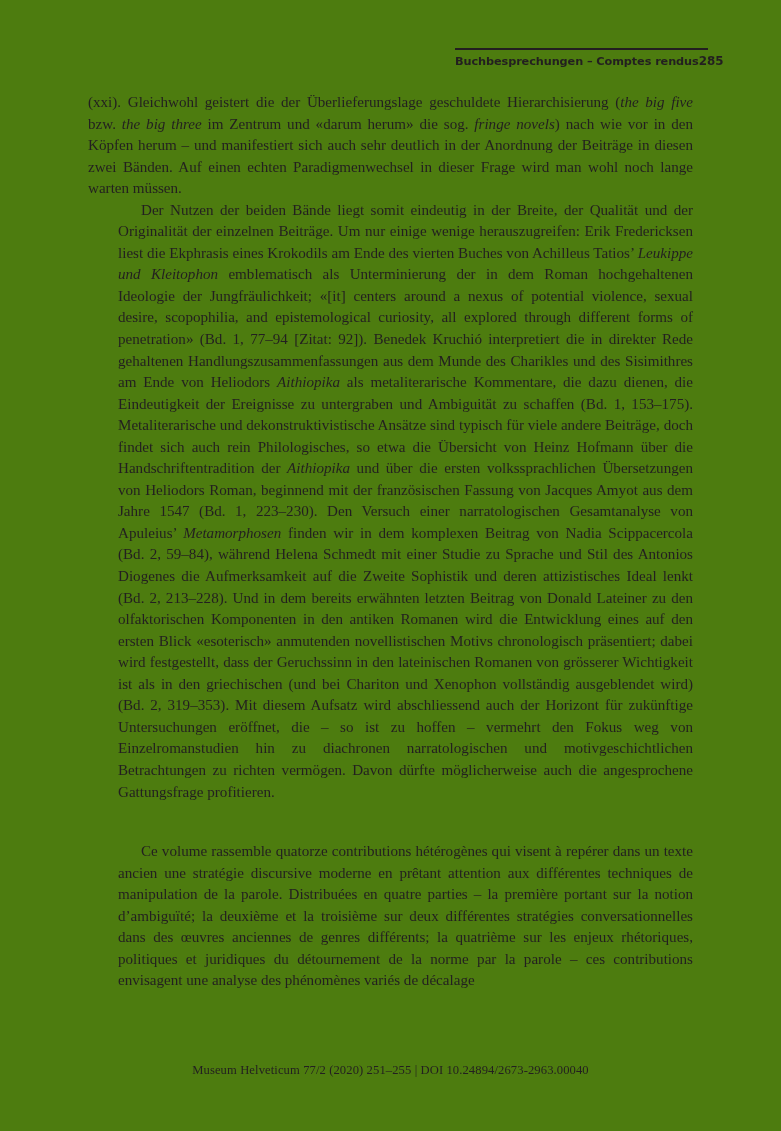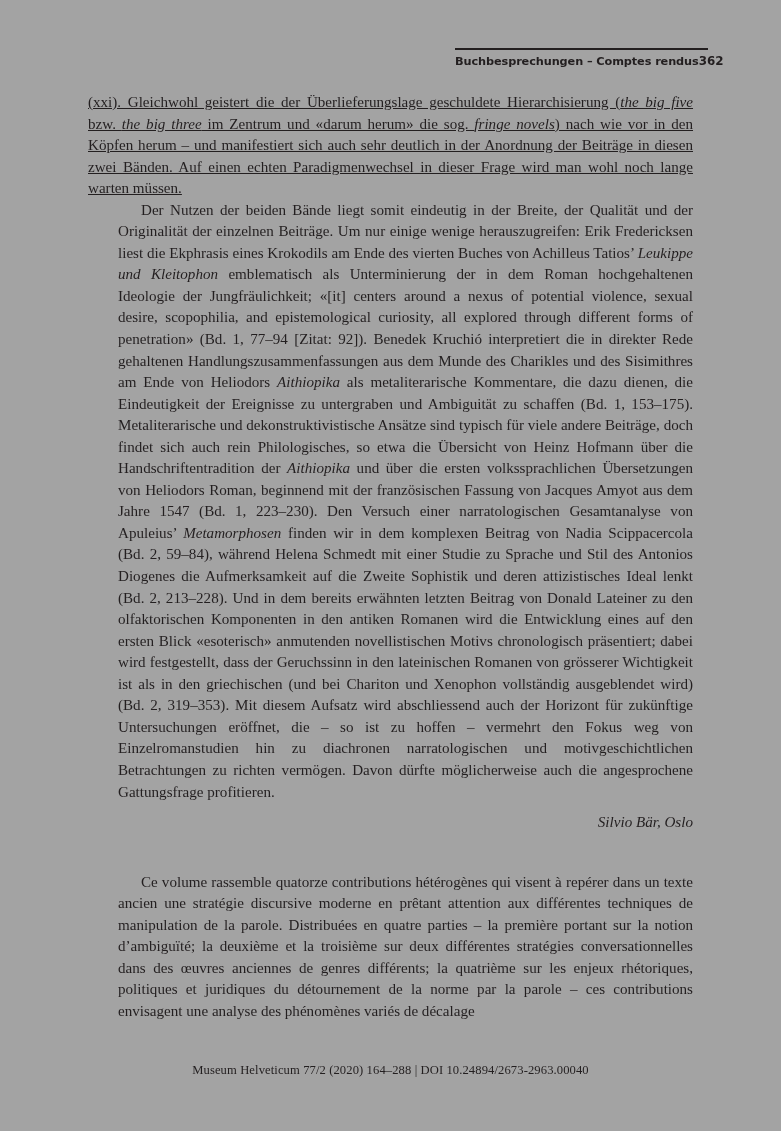--- a/index.html
+++ b/index.html
@@ -8,21 +8,21 @@
     background: #ffffff;
   }
   body {
     font-family: "Liberation Serif", "DejaVu Serif", serif;
     color: #231f20;
   }
   .page {
     position: relative;
     width: 781px;
     height: 1131px;
-    background: #a3a3a3;
+    background: #4d7c0f;
     overflow: hidden;
     box-sizing: border-box;
   }
 
   
   .running-head {
     position: absolute;
     left: 455px;
     top: 48px;
     width: 253px;
@@ -58,21 +58,21 @@
     margin: 0;
     font-size: 15.1px;
     line-height: 21.55px;
     text-align: justify;
     text-justify: inter-word;
     hyphens: manual;
     -webkit-hyphens: manual;
     color: #231f20;
   }
   p.body.indent { text-indent: 23px; margin-left: 30px; }
-  p.body.noindent { text-indent: 0; text-decoration: underline; }
+  p.body.noindent { text-indent: 0; }
   .it { font-style: italic; }
   .bd { font-weight: bold; }
 
   .attribution {
     margin: 0;
     padding-top: 9px;
     font-size: 15.1px;
     line-height: 21.55px;
     font-style: italic;
     text-align: right;
@@ -93,35 +93,34 @@
     color: #231f20;
   }
 </style>
 </head>
 <body>
 
 <div class="page">
 
   <div class="running-head">
     <span class="rh-title">Buchbesprechungen – Comptes rendus</span>
-    <span class="rh-page">362</span>
+    <span class="rh-page">285</span>
   </div>
 
   <div class="column">
 
     <p class="body noindent"><span>(xxi). Gleichwohl geistert die der Überlieferungslage geschuldete Hierarchisierung (</span><span class="it">the big five</span><span> bzw. </span><span class="it">the big three</span><span> im Zentrum und «darum herum» die sog. </span><span class="it">fringe novels</span><span>) nach wie vor in den Köpfen herum – und manifestiert sich auch sehr deutlich in der Anordnung der Beiträge in diesen zwei Bänden. Auf einen echten Paradigmenwechsel in dieser Frage wird man wohl noch lange warten müssen.</span></p>
 
     <p class="body indent"><span>Der Nutzen der beiden Bände liegt somit eindeutig in der Breite, der Qualität und der Originalität der einzelnen Beiträge. Um nur einige wenige herauszugreifen: Erik Fredericksen liest die Ekphrasis eines Krokodils am Ende des vierten Buches von Achilleus Tatios’ </span><span class="it">Leukippe und Kleitophon</span><span> emblematisch als Unterminierung der in dem Roman hochgehaltenen Ideologie der Jungfräulichkeit; «[it] centers around a nexus of potential violence, sexual desire, scopophilia, and epistemological curiosity, all explored through different forms of penetration» (Bd. 1, 77–94 [Zitat: 92]). Benedek Kruchió interpretiert die in direkter Rede gehaltenen Handlungszusammenfassungen aus dem Munde des Charikles und des Sisimithres am Ende von Heliodors </span><span class="it">Aithiopika</span><span> als metaliterarische Kommentare, die dazu dienen, die Eindeutigkeit der Ereignisse zu untergraben und Ambiguität zu schaffen (Bd. 1, 153–175). Metaliterarische und dekonstruktivistische Ansätze sind typisch für viele andere Beiträge, doch findet sich auch rein Philologisches, so etwa die Übersicht von Heinz Hofmann über die Handschriftentradition der </span><span class="it">Aithiopika</span><span> und über die ersten volkssprachlichen Übersetzungen von Heliodors Roman, beginnend mit der französischen Fassung von Jacques Amyot aus dem Jahre 1547 (Bd. 1, 223–230). Den Versuch einer narratologischen Gesamtanalyse von Apuleius’ </span><span class="it">Metamorphosen</span><span> finden wir in dem komplexen Beitrag von Nadia Scippacercola (Bd. 2, 59–84), während Helena Schmedt mit einer Studie zu Sprache und Stil des Antonios Diogenes die Aufmerksamkeit auf die Zweite Sophistik und deren attizistisches Ideal lenkt (Bd. 2, 213–228). Und in dem bereits erwähnten letzten Beitrag von Donald Lateiner zu den olfaktorischen Komponenten in den antiken Romanen wird die Entwicklung eines auf den ersten Blick «esoterisch» anmutenden novellistischen Motivs chronologisch präsentiert; dabei wird festgestellt, dass der Geruchssinn in den lateinischen Romanen von grösserer Wichtigkeit ist als in den griechischen (und bei Chariton und Xenophon vollständig ausgeblendet wird) (Bd. 2, 319–353). Mit diesem Aufsatz wird abschliessend auch der Horizont für zukünftige Untersuchungen eröffnet, die – so ist zu hoffen – vermehrt den Fokus weg von Einzelromanstudien hin zu diachronen narratologischen und motivgeschichtlichen Betrachtungen zu richten vermögen. Davon dürfte möglicherweise auch die angesprochene Gattungsfrage profitieren.</span></p>
 
-    <p class="attribution">Silvio Bär, Oslo</p>
 
     <div class="section-gap"></div>
 
 
     <p class="body indent">Ce volume rassemble quatorze contributions hétérogènes qui visent à repérer dans un texte ancien une stratégie discursive moderne en prêtant attention aux différentes techniques de manipulation de la parole. Distribuées en quatre parties – la première portant sur la notion d’ambiguïté; la deuxième et la troisième sur deux différentes stratégies conversationnelles dans des œuvres anciennes de genres différents; la quatrième sur les enjeux rhétoriques, politiques et juridiques du détournement de la norme par la parole – ces contributions envisagent une analyse des phénomènes variés de décalage</p>
 
   </div>
 
   <div class="footer">
-    <span>Museum Helveticum 77/2 (2020) 164–288 | DOI 10.24894/2673-2963.00040</span>
+    <span>Museum Helveticum 77/2 (2020) 251–255 | DOI 10.24894/2673-2963.00040</span>
   </div>
 
 </div>
 
 </body></html>

